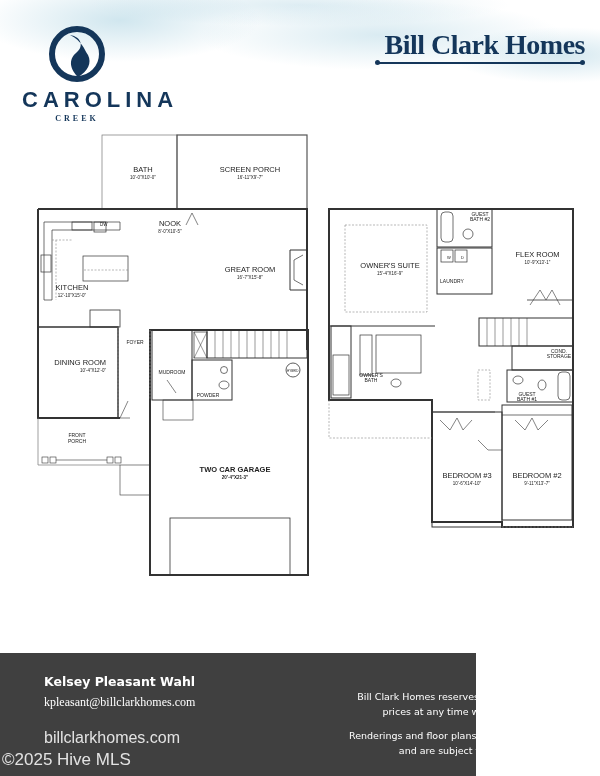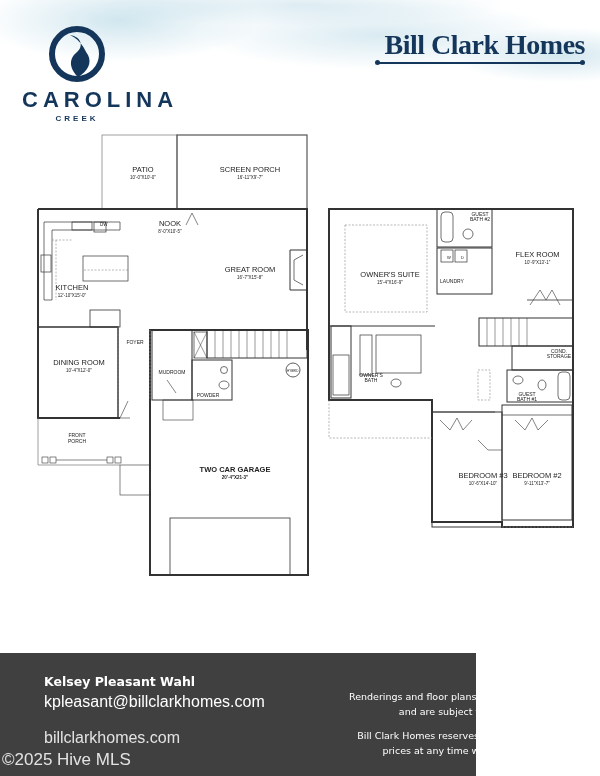--- a/index.html
+++ b/index.html
@@ -11,42 +11,42 @@
     background:
       radial-gradient(ellipse 200px 60px at 120px 20px, rgba(170,210,225,0.55), rgba(255,255,255,0) 70%),
       radial-gradient(ellipse 260px 50px at 380px 35px, rgba(180,215,228,0.5), rgba(255,255,255,0) 70%),
       radial-gradient(ellipse 160px 40px at 560px 55px, rgba(175,212,226,0.55), rgba(255,255,255,0) 70%),
       radial-gradient(ellipse 300px 30px at 300px 5px, rgba(200,225,235,0.6), rgba(255,255,255,0) 70%);
   }
 
   .logo-left { position: absolute; left: 22px; top: 25px; width: 110px; text-align: center; }
   .logo-left svg { display: block; margin: 0 auto; }
   .logo-left .brand-name { font-family: "Liberation Sans", sans-serif; font-weight: bold; color: #14365a; font-size: 22px; letter-spacing: 5px; margin-top: 4px; }
-  .logo-left .brand-sub { font-family: Liberation Sans, sans-serif; font-weight: bold; color: #14365a; font-size: 8px; letter-spacing: 3px; margin-top: 1px; }
+  .logo-left .brand-sub { font-family: Liberation Serif, serif; font-weight: bold; color: #14365a; font-size: 8px; letter-spacing: 3px; margin-top: 1px; }
 
   .logo-right { position: absolute; left: 375px; top: 30px; width: 210px; text-align: right; }
   .logo-right .title { font-family: "Liberation Serif", serif; font-weight: bold; color: #14365a; font-size: 28px; letter-spacing: -0.5px; line-height: 30px; }
   .logo-right .rule { position: relative; height: 2px; background: #14365a; margin: 2px 4px 2px; }
   .logo-right .rule::before, .logo-right .rule::after { content: ""; position: absolute; top: -2px; width: 5px; height: 5px; border-radius: 50%; background: #14365a; }
   .logo-right .rule::before { left: -4px; }
   .logo-right .rule::after { right: -4px; }
   .logo-right .tagline { font-family: "Liberation Serif", serif; font-style: italic; color: #1a2e44; font-size: 13px; letter-spacing: 0.5px; }
 
   .plan { position: absolute; }
   .plan svg text { font-family: "Liberation Sans", sans-serif; fill: #222; }
 
   .label { position: absolute; text-align: center; font-family: "Liberation Sans", sans-serif; color: #222; white-space: nowrap; }
   .label .n { font-size: 7.5px; display: block; }
   .label .d { font-size: 4.5px; display: block; margin-top: 1px; }
   .label.small .n { font-size: 5px; }
 
   .footer { position: absolute; left: 0; top: 634px; width: 476px; height: 142px; background: #404040; color: #ffffff; margin-top: 19px; }
   .footer .contact { position: absolute; left: 44px; top: 20px; }
   .footer .contact .name { font-family: "DejaVu Sans", sans-serif; font-weight: bold; font-size: 12.5px; line-height: 18px; }
-  .footer .contact .line { font-family: Liberation Sans, sans-serif; font-size: 16px; line-height: 22px; }
+  .footer .contact .line { font-family: Liberation Serif, serif; font-size: 12px; line-height: 22px; }
   .footer .contact .website { font-family: Liberation Sans, sans-serif; font-size: 16px; line-height: 22px; margin-top: 14px; opacity: 0.85; }
   .footer .disclaimer { position: absolute; left: 345px; top: 36px; width: 235px; text-align: center; font-family: "DejaVu Sans", sans-serif; font-size: 9.5px; line-height: 15px; }
   .footer .disclaimer p + p { margin-top: 9px; }
 
   .watermark { position: absolute; left: 2px; top: 750px; font-family: "Liberation Sans", sans-serif; font-size: 17px; color: rgba(255,255,255,0.85); }
 </style>
 </head>
 <body>
 
 <div class="watercolor"></div>
@@ -140,40 +140,40 @@
       <line x1="84" y1="270" x2="128" y2="270"></line>
       <line x1="118" y1="327" x2="118" y2="418"></line>
       <line x1="150" y1="330" x2="150" y2="400"></line>
     </g>
     <text x="103" y="265" font-size="5"></text>
     <text x="100" y="226" font-size="4.5">DW</text>
     <text x="287" y="372" font-size="3">HYBRID</text>
   </svg>
 
   <div class="label" style="left:118px;top:165px;width:50px;">
-    <span class="n">PATIO</span>
+    <span class="n">BATH</span>
     <span class="d">10'-0"X10'-0"</span>
   </div>
   <div class="label" style="left:205px;top:165px;width:90px;">
     <span class="n">SCREEN PORCH</span>
     <span class="d">16'-11"X9'-7"</span>
   </div>
   <div class="label" style="left:140px;top:219px;width:60px;">
     <span class="n">NOOK</span>
     <span class="d">8'-0"X10'-5"</span>
   </div>
   <div class="label" style="left:205px;top:265px;width:90px;">
     <span class="n">GREAT ROOM</span>
     <span class="d">16'-7"X15'-8"</span>
   </div>
   <div class="label" style="left:47px;top:283px;width:50px;">
     <span class="n">KITCHEN</span>
     <span class="d">12'-10"X15'-0"</span>
   </div>
-  <div class="label" style="left:44px;top:358px;width:70px;">
+  <div class="label" style="left:36px;top:358px;width:70px;text-align:right;">
     <span class="n">DINING ROOM</span>
     <span class="d">10'-4"X12'-0"</span>
   </div>
   <div class="label small" style="left:122px;top:339px;width:26px;">
     <span class="n">FOYER</span>
   </div>
   <div class="label small" style="left:155px;top:369px;width:34px;">
     <span class="n">MUDROOM</span>
   </div>
   <div class="label small" style="left:193px;top:392px;width:30px;">
@@ -240,21 +240,21 @@
     <g stroke="#888" stroke-dasharray="2 1.5" stroke-width="0.6" fill="none">
       <rect x="345" y="225" width="82" height="87"></rect>
       <path d="M329 400 L329 438 L432 438"></path>
       <rect x="478" y="370" width="12" height="30"></rect>
       <line x1="502" y1="527" x2="573" y2="527"></line>
     </g>
     <text x="447" y="259" font-size="4">W</text>
     <text x="461" y="259" font-size="4">D</text>
   </svg>
 
-  <div class="label" style="left:350px;top:270px;width:80px;">
+  <div class="label" style="left:350px;top:261px;width:80px;">
     <span class="n">OWNER'S SUITE</span>
     <span class="d">15'-4"X16'-9"</span>
   </div>
   <div class="label small" style="left:468px;top:212px;width:24px;white-space:normal;line-height:5px;">
     <span class="n">GUEST BATH #2</span>
   </div>
   <div class="label small" style="left:437px;top:278px;width:30px;">
     <span class="n">LAUNDRY</span>
   </div>
   <div class="label" style="left:505px;top:250px;width:65px;">
@@ -263,35 +263,35 @@
   </div>
   <div class="label small" style="left:357px;top:373px;width:28px;white-space:normal;line-height:5px;">
     <span class="n">OWNER'S BATH</span>
   </div>
   <div class="label small" style="left:545px;top:349px;width:28px;white-space:normal;line-height:5px;">
     <span class="n">COND. STORAGE</span>
   </div>
   <div class="label small" style="left:516px;top:392px;width:22px;white-space:normal;line-height:5px;">
     <span class="n">GUEST BATH #1</span>
   </div>
-  <div class="label" style="left:437px;top:471px;width:60px;margin-left:16px;">
+  <div class="label" style="left:437px;top:471px;width:60px;">
     <span class="n">BEDROOM #3</span>
     <span class="d">10'-6"X14'-10"</span>
   </div>
   <div class="label" style="left:507px;top:471px;width:60px;">
     <span class="n">BEDROOM #2</span>
     <span class="d">9'-11"X13'-7"</span>
   </div>
 </div>
 
 <div class="footer">
   <div class="contact">
     <div class="name">Kelsey Pleasant Wahl</div>
     <div class="line">kpleasant@billclarkhomes.com</div>
     <div class="website">billclarkhomes.com</div>
   </div>
   <div class="disclaimer">
+    <p>Bill Clark Homes reserves the right to adjust prices at any time without notice.</p>
     <p>Renderings and floor plans are artist's concepts and are subject to change.</p>
-    <p>Bill Clark Homes reserves the right to adjust prices at any time without notice.</p>
   </div>
 </div>
 
 <div class="watermark">©2025 Hive MLS</div>
 
 </body></html>

